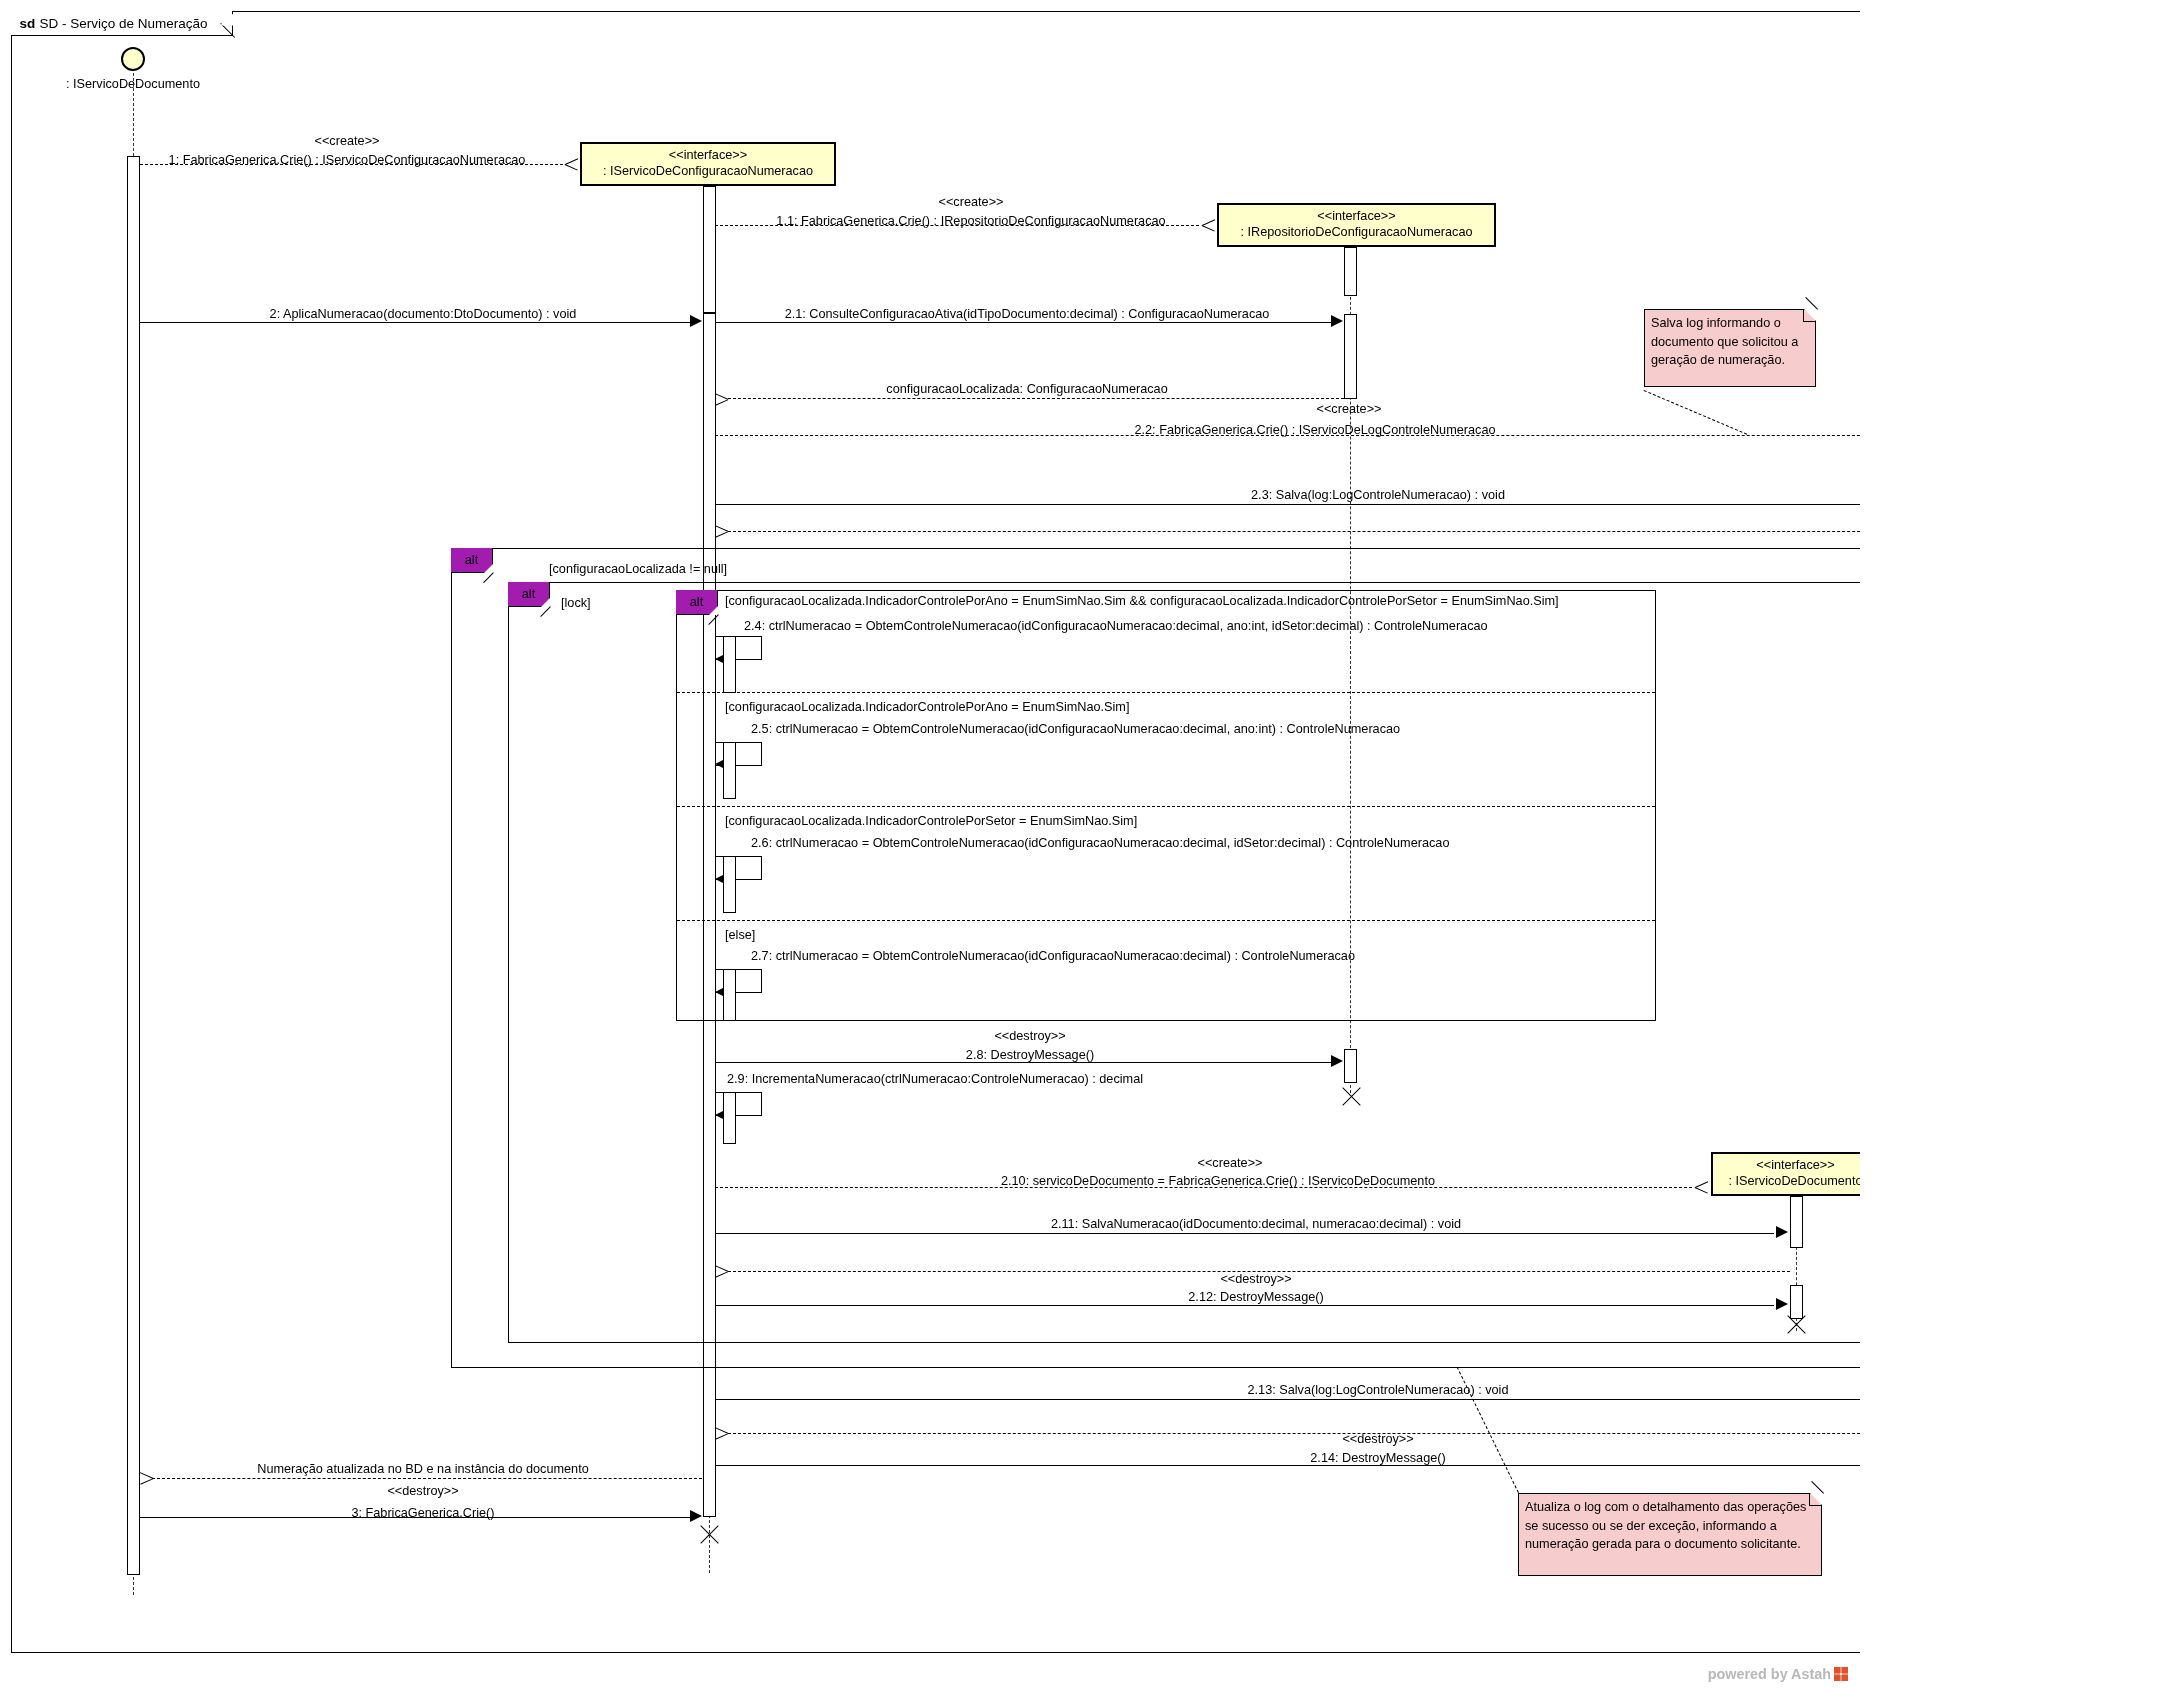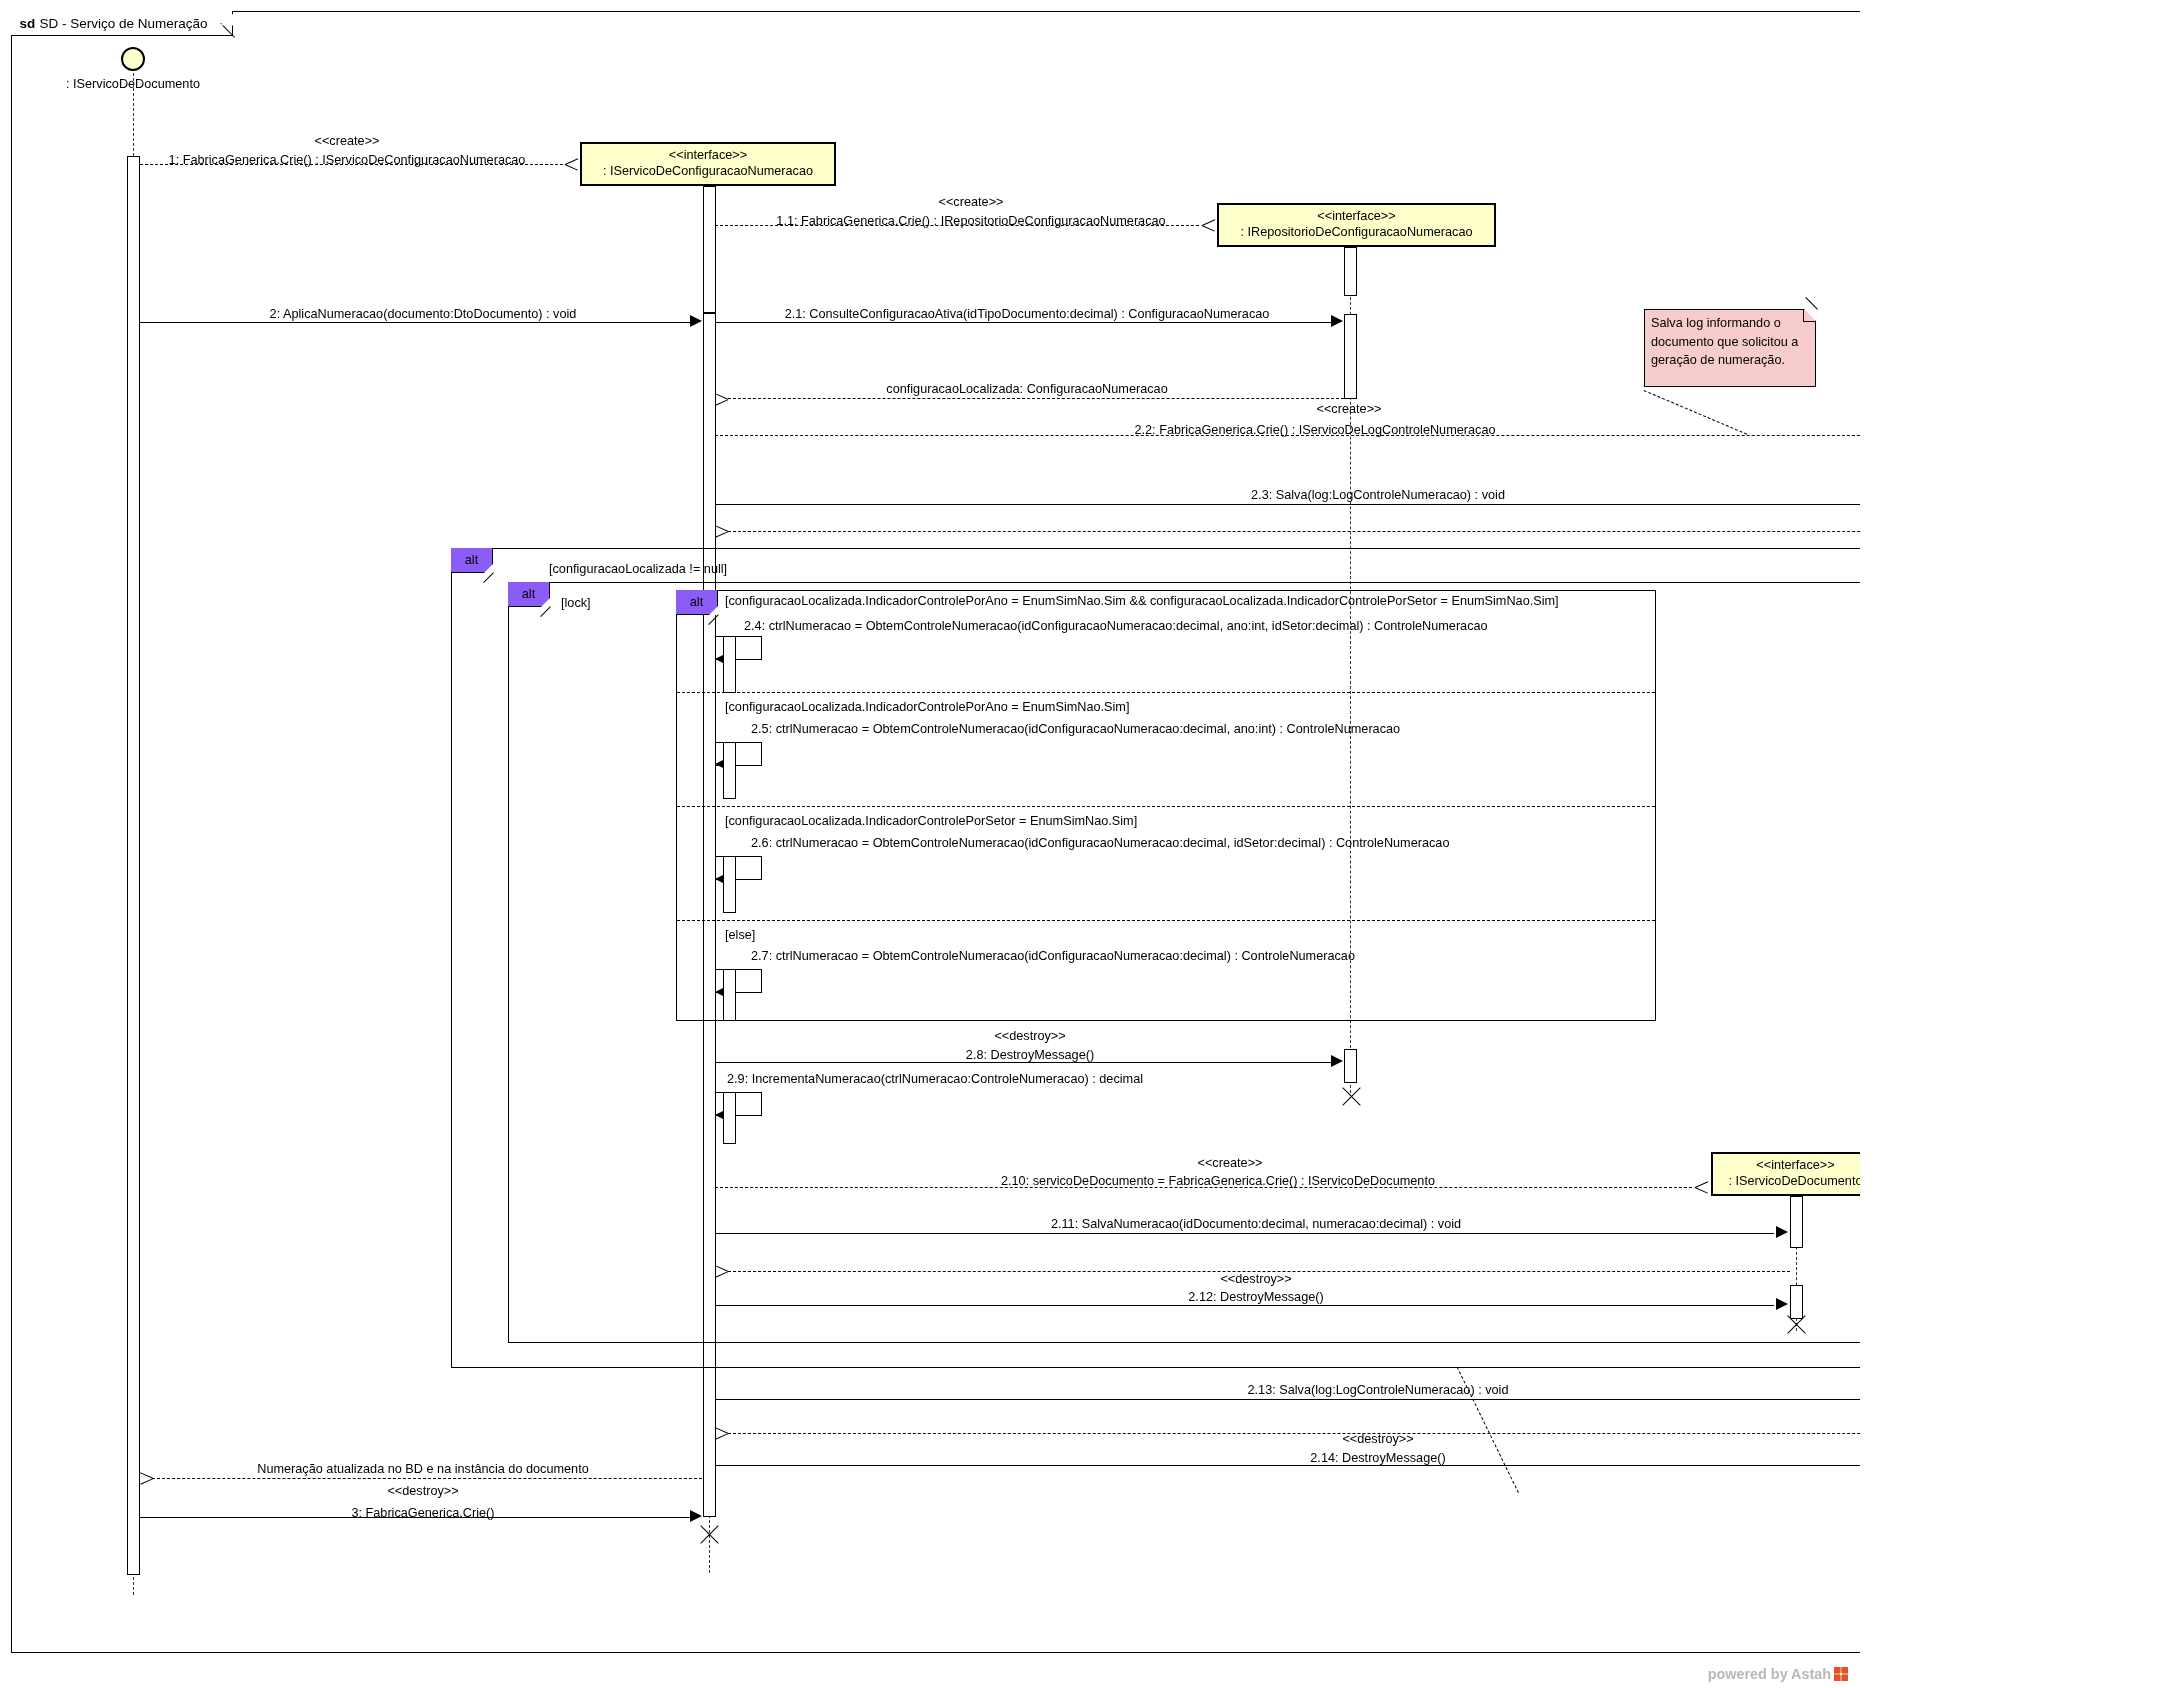--- a/index.html
+++ b/index.html
@@ -48,21 +48,21 @@
   .destroyX{position:absolute;width:25px;height:25px;}
   .destroyX:before,.destroyX:after{content:"";position:absolute;left:50%;top:0;height:25px;width:0;border-left:1.7px solid #000;}
   .destroyX:before{transform:rotate(45deg);}
   .destroyX:after{transform:rotate(-45deg);}
 
   
   .selfmsg{position:absolute;border:1.3px solid #000;border-left:none;box-sizing:border-box;}
 
   
   .frag{position:absolute;border:1.3px solid #000;box-sizing:border-box;background:transparent;}
-  .fragtab{position:absolute;border:1.3px solid #000;border-top:none;border-left:none;background:#8b5cf6;box-sizing:border-box;
+  .fragtab{position:absolute;border:1.3px solid #000;border-top:none;border-left:none;background:#a21caf;box-sizing:border-box;
            font-size:12.7px;display:flex;align-items:center;justify-content:center;}
   .fragtab .cut{position:absolute;right:-0.8px;bottom:-0.8px;width:0;height:0;
            border-bottom:9.3px solid #fff;border-left:9.3px solid transparent;}
   .fragtab .cutline{position:absolute;right:-1.7px;bottom:-0.8px;width:14.4px;height:0;border-top:1.3px solid #000;
            transform-origin:100% 0;transform:rotate(-45deg);}
   .guard{position:absolute;font-size:12.7px;white-space:nowrap;}
   .divider{position:absolute;height:0;border-top:1.3px dashed #000;}
 
   
   .note{position:absolute;background:#f6cccc;border:1.3px solid #000;box-sizing:border-box;
@@ -274,20 +274,25 @@
   <div class="msg" style="left:140px;top:1517px;width:551px;"></div>
   <div class="arrowF" style="left:690px;top:1510px;"></div>
 
   <div class="note" style="left:1644px;top:309px;width:172px;height:78px;">
     <span class="foldline1"></span><span class="foldline2"></span>
     <span class="fold"></span><span class="foldhyp"></span>
     <span>Salva log informando o documento que solicitou a geração de numeração.</span>
   </div>
   <div class="anchor" style="left:1644px;top:390px;width:112px;transform:rotate(23deg);"></div>
 
+  <div class="note" style="left:1518px;top:1493px;width:304px;height:83px;">
+    <span class="foldline1"></span><span class="foldline2"></span>
+    <span class="fold"></span><span class="foldhyp"></span>
+    <span>Atualiza o log com o detalhamento das operações se sucesso ou se der exceção, informando a numeração gerada para o documento solicitante.</span>
+  </div>
   <div class="anchor" style="left:1518px;top:1493px;transform:rotate(-116deg);width:140px;"></div>
 
   <div id="watermark">
     <span>powered by Astah</span>
     <span id="wm-logo"></span>
   </div>
 
 </div>
 
 

